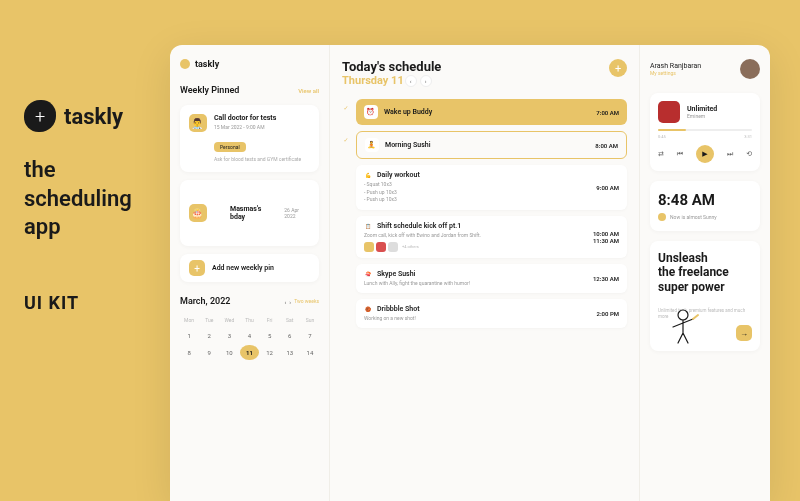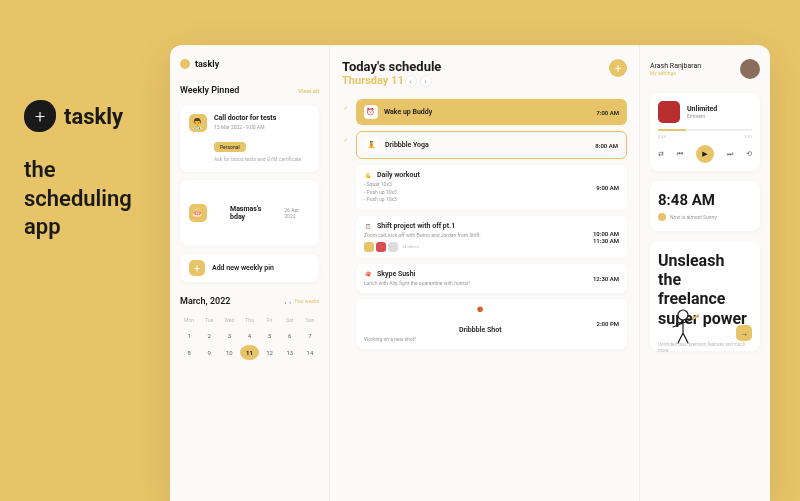--- a/index.html
+++ b/index.html
@@ -84,39 +84,40 @@
 .music-times{display:flex;justify-content:space-between;font-size:4px;color:#bbb;margin-bottom:6px}
 .music-controls{display:flex;justify-content:space-between;align-items:center}
 .music-btn{font-size:7px;color:#666}
 .music-play{width:18px;height:18px;background:#E8C468;border-radius:50%;display:flex;align-items:center;justify-content:center;color:#1a1a1a;font-size:7px}
 .clock-card{background:#fff;border-radius:8px;padding:10px 8px;margin-bottom:10px;box-shadow:0 1px 4px rgba(0,0,0,.04)}
 .clock-time{font-size:15px;font-weight:700;color:#1a1a1a;margin-bottom:4px}
 .clock-weather{display:flex;align-items:center;gap:4px}
 .clock-sun{width:8px;height:8px;background:#E8C468;border-radius:50%}
 .clock-text{font-size:5px;color:#999}
 .promo-card{background:#fff;border-radius:8px;padding:10px 8px;box-shadow:0 1px 4px rgba(0,0,0,.04);position:relative;height:110px}
-.promo-card-title{font-size:16px;font-weight:700;color:#1a1a1a;line-height:1.2;margin-bottom:14px}
+.promo-card-title{font-size:12px;font-weight:700;color:#1a1a1a;line-height:1.2;margin-bottom:14px}
 .promo-card-text{font-size:4.5px;color:#bbb;line-height:1.4}
 .promo-figure{position:absolute;bottom:6px;left:8px;width:50px;height:40px}
 .promo-figure svg{width:100%;height:100%}
 .promo-arrow{position:absolute;bottom:10px;right:8px;width:16px;height:16px;background:#E8C468;border-radius:5px;display:flex;align-items:center;justify-content:center;font-size:8px;color:#1a1a1a}
 </style>
 </head>
 <body>
 
 <div class="promo">
   <div class="promo-logo">
     <div class="promo-logo-badge">+</div>
     <div class="promo-logo-text">taskly</div>
   </div>
   <div class="promo-tagline">
     <div>the</div>
     <div>scheduling</div>
     <div>app</div>
   </div>
+  <div class="promo-kit">UI KIT</div>
 </div>
 
 <div class="app">
 
   <div class="col1">
     <div class="app-brand">
       <div class="app-brand-dot"></div>
       <div class="app-brand-text">taskly</div>
     </div>
 
@@ -207,21 +208,21 @@
               <div class="sched-text">Wake up Buddy</div>
             </div>
             <div class="sched-time">7:00 AM</div>
           </div>
         </div>
         <div class="sched-item">
           <div class="sched-check">✓</div>
           <div class="sched-card bordered">
             <div class="sched-card-inner">
               <div class="sched-ico">🧘</div>
-              <div class="sched-text">Dribbble Yoga</div>
+              <div class="sched-text">Morning Sushi</div>
             </div>
             <div class="sched-time">8:00 AM</div>
           </div>
         </div>
         <div class="sched-item">
           <div class="sched-check"></div>
           <div class="sched-card plain">
             <div class="sched-body">
               <div style="display: flex; align-items: center; gap: 5px;">
                 <div class="sched-ico small">💪</div>
@@ -237,21 +238,21 @@
               <div class="sched-time">9:00 AM</div>
             </div>
           </div>
         </div>
         <div class="sched-item">
           <div class="sched-check"></div>
           <div class="sched-card plain">
             <div class="sched-body">
               <div style="display: flex; align-items: center; gap: 5px;">
                 <div class="sched-ico small">📋</div>
-                <div class="sched-text">Shift project with off pt.1</div>
+                <div class="sched-text">Shift schedule kick off pt.1</div>
               </div>
               <div class="sched-subtitle">Zoom call, kick off with Ewino and Jordan from Shift.</div>
               <div class="sched-avatars">
                 <div class="sched-avatar a"></div>
                 <div class="sched-avatar b"></div>
                 <div class="sched-avatar "></div>
                 <span class="sched-av-text">+4 others</span>
               </div>
             </div>
             <div style="text-align: right;">
@@ -272,21 +273,21 @@
             </div>
             <div style="text-align: right;">
               <div class="sched-time">12:30 AM</div>
             </div>
           </div>
         </div>
         <div class="sched-item">
           <div class="sched-check"></div>
           <div class="sched-card plain">
             <div class="sched-body">
-              <div style="display: flex; align-items: center; gap: 13px; flex-direction: column;">
+              <div style="display: flex; align-items: center; gap: 5px;">
                 <div class="sched-ico small">🏀</div>
                 <div class="sched-text">Dribbble Shot</div>
               </div>
               <div class="sched-subtitle">Working on a new shot!</div>
             </div>
             <div style="text-align: right;">
               <div class="sched-time">2:00 PM</div>
             </div>
           </div>
         </div>

